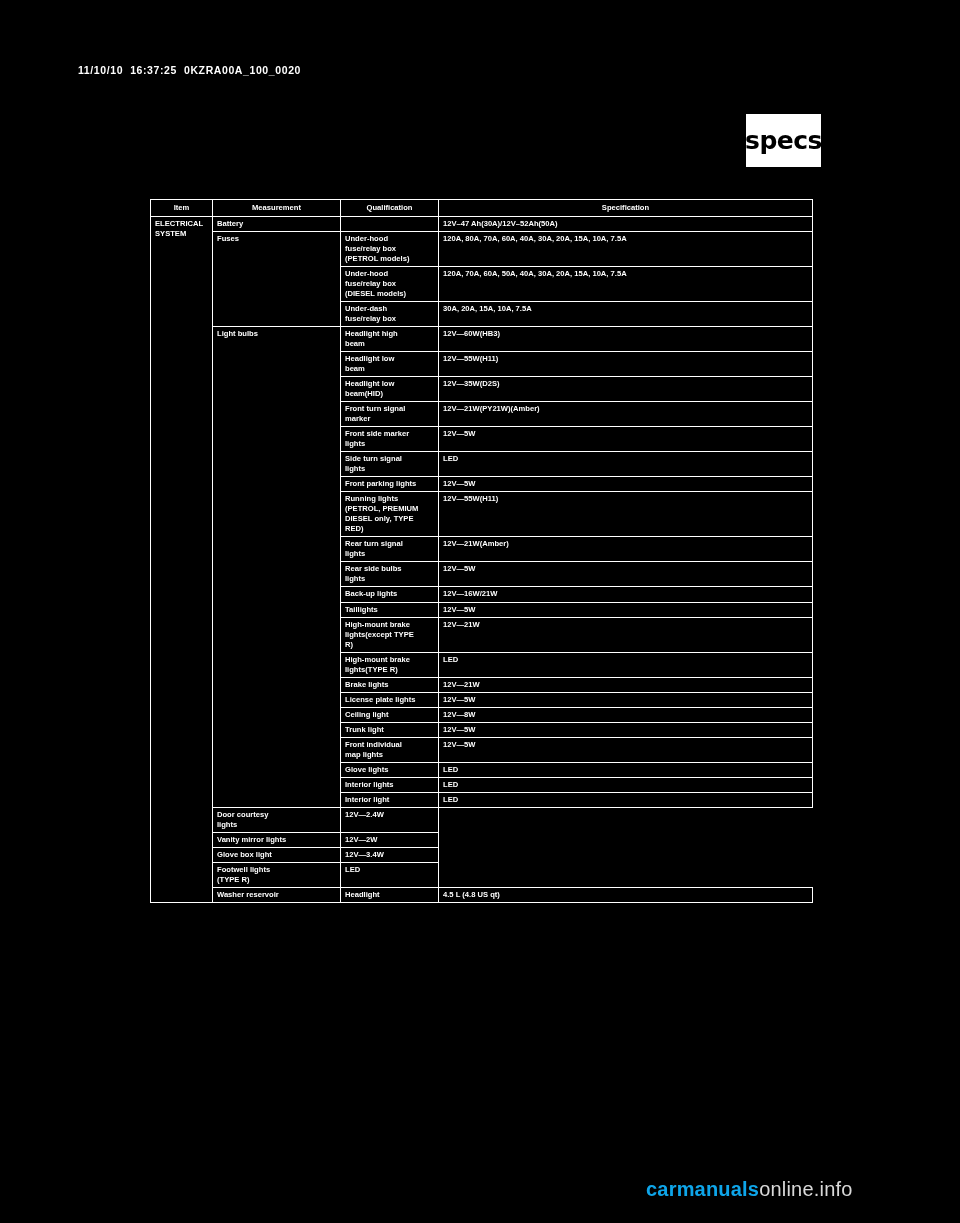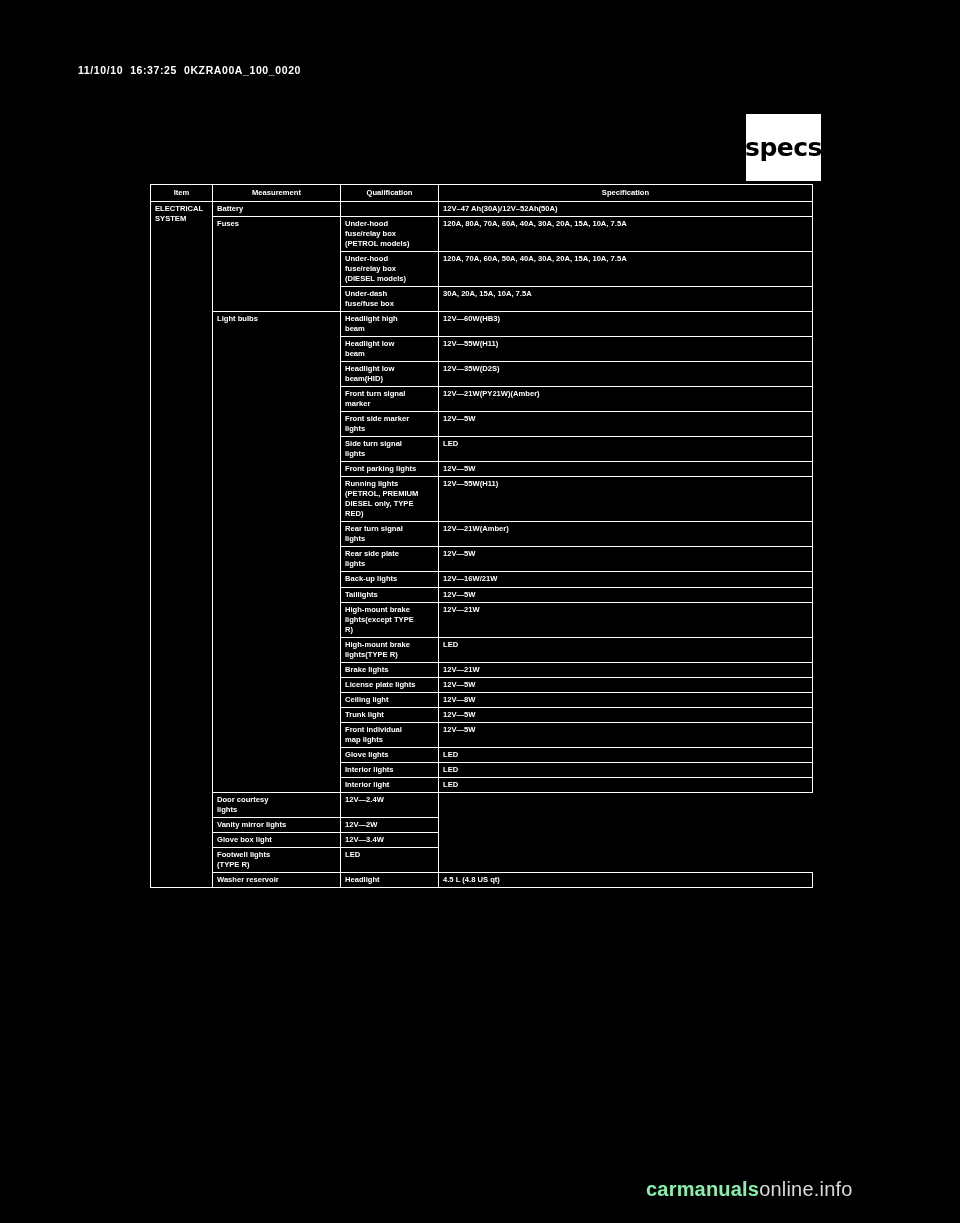--- a/index.html
+++ b/index.html
@@ -31,21 +31,21 @@
     letter-spacing: 0.6px;
     color: #ffffff;
     white-space: pre;
     text-align: right;
   }
   .specs-badge {
     position: absolute;
     left: 746px;
     top: 114px;
     width: 75px;
-    height: 67px;
+    height: 53px;
     background: #ffffff;
     display: flex;
     align-items: center;
     justify-content: center;
   }
   .specs-badge span {
     font-family: "DejaVu Sans", sans-serif;
     font-size: 25px;
     font-weight: bold;
     letter-spacing: -0.5px;
@@ -55,28 +55,28 @@
     position: absolute;
     left: 646px;
     top: 1178px;
     font-size: 20px;
     color: #d9d9d9;
     letter-spacing: 0.2px;
     font-family: "Liberation Sans", sans-serif;
   }
   .watermark .bold {
     font-weight: bold;
-    color: #86efac;
+    color: #0ea5e9;
   }
 
   
   .spec-table {
     position: absolute;
     left: 150px;
-    top: 184px;
+    top: 199px;
     width: 662px;
     border-collapse: collapse;
     background: #000;
     color: #ffffff;
     font-size: 7.6px;
     font-weight: bold;
     table-layout: fixed;
   }
   .spec-table td, .spec-table th {
     border: 1px solid #ffffff;
@@ -139,21 +139,21 @@
           <td class="nowrapish">120A, 80A, 70A, 60A, 40A, 30A, 20A, 15A, 10A, 7.5A</td>
         </tr>
         <tr>
           <td class="nowrapish">Under-hood
 fuse/relay box
 (DIESEL models)</td>
           <td class="nowrapish">120A, 70A, 60A, 50A, 40A, 30A, 20A, 15A, 10A, 7.5A</td>
         </tr>
         <tr>
           <td class="nowrapish">Under-dash
-fuse/fuse box</td>
+fuse/relay box</td>
           <td class="nowrapish">30A, 20A, 15A, 10A, 7.5A</td>
         </tr>
         <tr>
           <td class="nowrapish" rowspan="22">Light bulbs</td>
           <td class="nowrapish">Headlight high
 beam</td>
           <td class="nowrapish">12V—60W(HB3)</td>
         </tr>
         <tr>
           <td class="nowrapish">Headlight low
@@ -190,21 +190,21 @@
 DIESEL only, TYPE
 RED)</td>
           <td class="nowrapish">12V—55W(H11)</td>
         </tr>
         <tr>
           <td class="nowrapish">Rear turn signal
 lights</td>
           <td class="nowrapish">12V—21W(Amber)</td>
         </tr>
         <tr>
-          <td class="nowrapish">Rear side plate
+          <td class="nowrapish">Rear side bulbs
 lights</td>
           <td class="nowrapish">12V—5W</td>
         </tr>
         <tr>
           <td class="nowrapish">Back-up lights</td>
           <td class="nowrapish">12V—16W/21W</td>
         </tr>
         <tr>
           <td class="nowrapish">Taillights</td>
           <td class="nowrapish">12V—5W</td>

